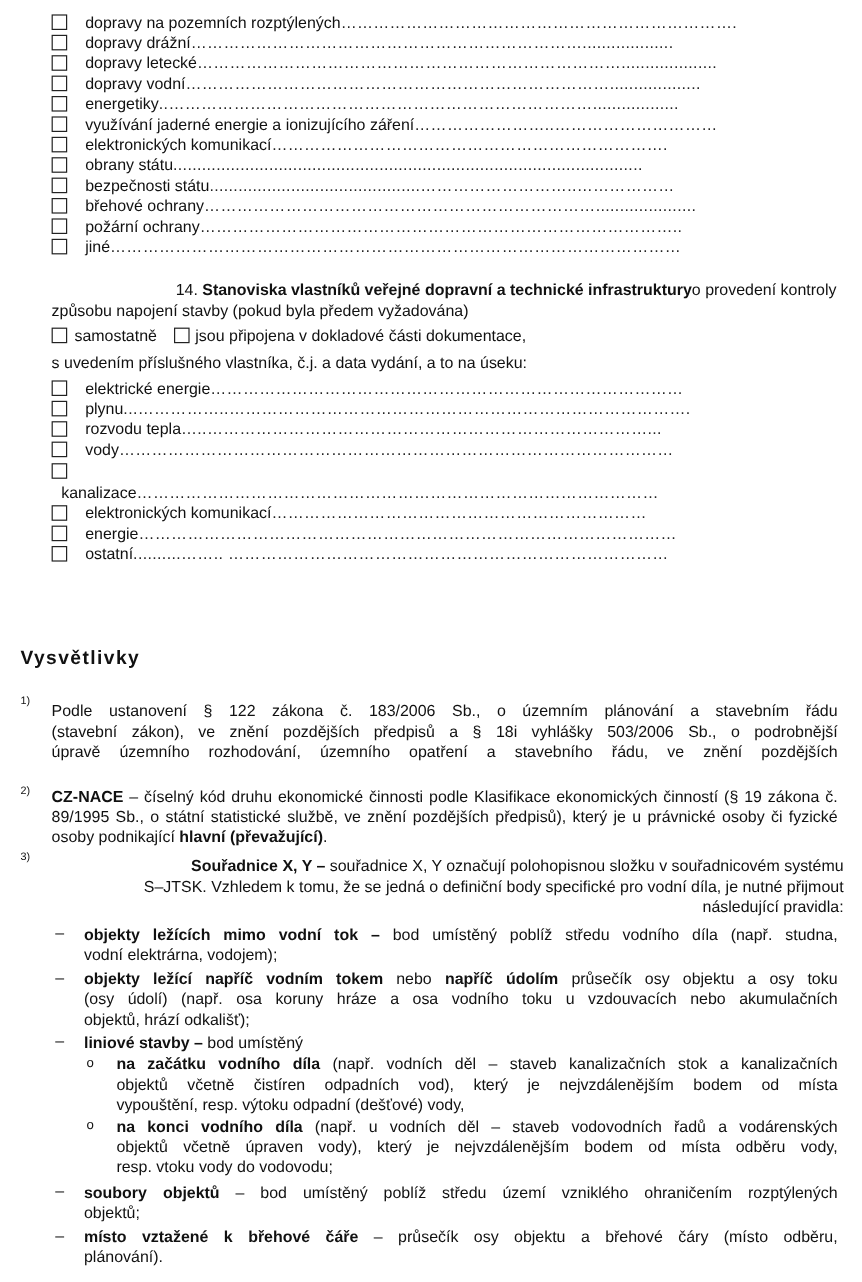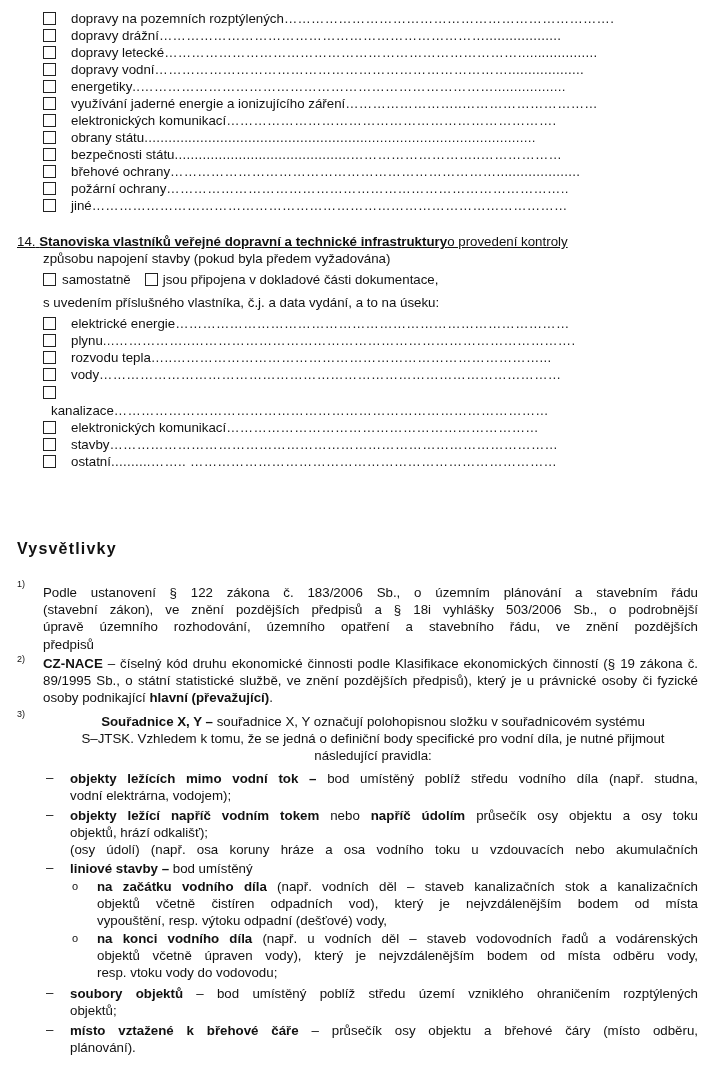--- a/index.html
+++ b/index.html
@@ -85,21 +85,21 @@
       <span class="dots">……………………………………………………………………………..</span>
     </div>
   <div class="cb-row" style="top:197px;width:655px">
       <span class="cb"></span>
       <span class="cb-label">jiné</span>
       <span class="dots">……………………………………………………………………………………………</span>
     </div>
 </div>
 
 <div>
-  <div class="line" style="left:17px;top:233px;width:680px;display:flex;justify-content:flex-start;text-decoration:underline;">
+  <div class="line" style="left:17px;top:233px;width:680px;display:flex;justify-content:flex-end;">
     <span><span>14.</span> <span class="bold">Stanoviska vlastníků veřejné dopravní a technické infrastruktury</span></span>
     <span> o provedení kontroly</span>
   </div>
   <div class="line" style="left:43px;top:250px">způsobu napojení stavby (pokud byla předem vyžadována)</div>
 
   <div class="cb-row" style="top:271px">
     <span class="cb"></span>
     <span style="margin-left:6px">samostatně</span>
     <span class="cb" style="margin-left:14px"></span>
     <span style="margin-left:5px">jsou připojena v dokladové části dokumentace,</span>
@@ -131,65 +131,64 @@
       <span class="cb"></span>
     </div>
   <div class="line" style="left:51px;top:402px;width:625px;overflow:hidden"><span>kanalizace</span><span class="dots">……………………………………………………………………………………</span></div>
   <div class="cb-row" style="top:419px;width:640px">
       <span class="cb"></span>
       <span class="cb-label">elektronických komunikací</span>
       <span class="dots">……………………………………………………………</span>
     </div>
   <div class="cb-row" style="top:436px;width:645px">
       <span class="cb"></span>
-      <span class="cb-label">stavby</span>
+      <span class="cb-label">energie</span>
       <span class="dots">………………………………………………………………………………………</span>
     </div>
   <div class="cb-row" style="top:453px;width:655px">
       <span class="cb"></span>
       <span class="cb-label">ostatní</span>
       <span class="dots">..........…….. ………………………………………………………………………</span>
     </div>
 </div>
 
 <div class="heading">Vysvětlivky</div>
 
 <div class="note-num" style="top:579px">1)</div>
 <div class="para" style="left:43px;top:584px;width:655px">
   <div style="text-align:justify;text-align-last:justify">Podle ustanovení § 122 zákona č. 183/2006 Sb., o územním plánování a stavebním řádu</div>
   <div style="text-align:justify;text-align-last:justify">(stavební zákon), ve znění pozdějších předpisů a § 18i vyhlášky 503/2006 Sb., o podrobnější</div>
   <div style="text-align:justify;text-align-last:justify">úpravě územního rozhodování, územního opatření a stavebního řádu, ve znění pozdějších</div>
-  <div>předpisů</div>
 </div>
 
 <div class="note-num" style="top:654px">2)</div>
 <div class="para" style="left:43px;top:655px;width:655px;text-align-last:left">
   <span class="bold">CZ-NACE</span><span> – číselný kód druhu ekonomické činnosti podle Klasifikace ekonomických činností (</span><span class="italic">§ 19</span>
   <span class="italic">zákona č. 89/1995 Sb., o státní statistické službě, ve znění pozdějších předpisů</span><span>), který je u</span>
   <span>právnické osoby či fyzické osoby podnikající </span><span class="bold">hlavní (převažující)</span><span>.</span>
 </div>
 
 <div class="note-num" style="top:709px">3)</div>
-<div class="para" style="left:43px;top:713px;width:660px;text-align:center">
+<div class="para" style="left:43px;top:713px;width:660px;text-align:right">
   <div><span class="bold">Souřadnice X, Y –</span><span> souřadnice X, Y označují polohopisnou složku v souřadnicovém systému</span></div>
   <div>S–JTSK. Vzhledem k tomu, že se jedná o definiční body specifické pro vodní díla, je nutné přijmout</div>
   <div>následující pravidla:</div>
 </div>
 
 <div class="dash" style="top:770px">–</div>
 <div class="para" style="left:70px;top:770px;width:628px">
   <div style="text-align-last:justify"><span class="bold">objekty ležících mimo vodní tok –</span><span> bod umístěný poblíž středu vodního díla (např. studna,</span></div>
   <div>vodní elektrárna, vodojem);</div>
 </div>
 
 <div class="dash" style="top:807px">–</div>
 <div class="para" style="left:70px;top:807px;width:628px">
   <div style="text-align-last:justify"><span class="bold">objekty ležící napříč vodním tokem</span><span> nebo </span><span class="bold">napříč údolím</span><span> průsečík osy objektu a osy toku</span></div>
+  <div style="text-align-last:justify">(osy údolí) (např. osa koruny hráze a osa vodního toku u vzdouvacích nebo akumulačních</div>
   <div>objektů, hrází odkališť);</div>
-  <div style="text-align-last:justify">(osy údolí) (např. osa koruny hráze a osa vodního toku u vzdouvacích nebo akumulačních</div>
 </div>
 
 <div class="dash" style="top:860px">–</div>
 <div class="para" style="left:70px;top:860px;width:628px">
   <div><span class="bold">liniové stavby –</span><span> bod umístěný</span></div>
 </div>
 
 <div class="circ" style="top:880px">o</div>
 <div class="para" style="left:97px;top:878px;width:601px">
   <div style="text-align-last:justify"><span class="bold">na začátku vodního díla</span><span> (např. vodních děl – staveb kanalizačních stok a kanalizačních</span></div>

